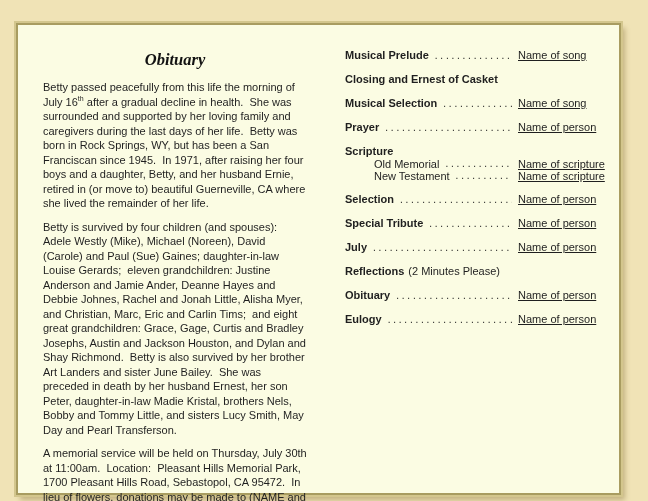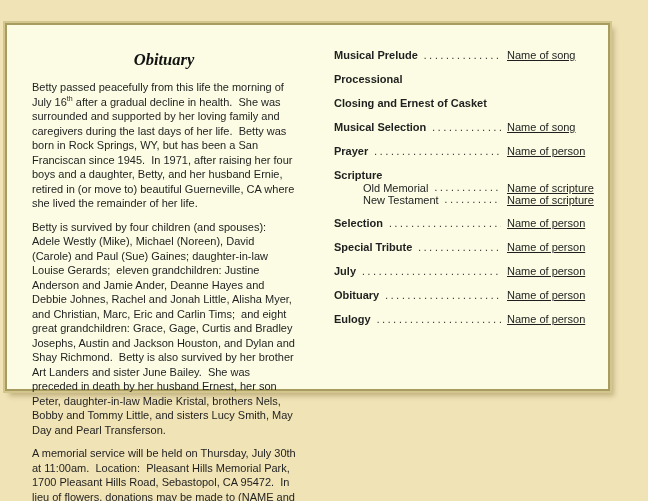--- a/index.html
+++ b/index.html
@@ -3,21 +3,21 @@
 <meta charset="utf-8">
 <style>
   html,body { margin:0; padding:0; }
   body {
     width:648px; height:501px; position:relative; overflow:hidden;
     background:var(--page-bg,#f0e3b6);
     font-family:"Liberation Sans", sans-serif;
     color:var(--text,#1f1f1f);
   }
   .card {
-    position:absolute; left:5px; top:23px; width:605px; height:368px;
+    position:absolute; left:16px; top:23px; width:605px; height:472px;
     box-sizing:border-box;
     background:var(--card-bg,#fbfce3);
     border:2px solid var(--border-dark,#a89c60);
     outline:2px solid var(--border-light,#d3c68d);
     box-shadow:4px 5px 5px rgba(120,100,45,.38);
   }
   .col { position:absolute; top:24px; }
   .col-left  { left:25px;  width:264px; }
   .col-right { left:327px; width:270px; }
   h2 {
@@ -60,23 +60,20 @@
   </section>
 
   <section class="col col-right">
 
     <div class="prow">
       <span class="lbl">Musical Prelude</span>
       <span class="leader">. . . . . . . . . . . . . . . . . . . . . . . . . . . . . . . . . . . . . . . . . . . . . . . . . .</span>
       <span class="val">Name of song</span>
     </div>
 
-    <div class="prow">
-      <span class="lbl">Processional</span>
-    </div>
 
 
     <div class="prow">
       <span class="lbl">Closing and Ernest of Casket</span>
     </div>
 
     <div class="prow">
       <span class="lbl">Musical Selection</span>
       <span class="leader">. . . . . . . . . . . . . . . . . . . . . . . . . . . . . . . . . . . . . . . . . . . . . . . . . .</span>
       <span class="val">Name of song</span>
@@ -115,20 +112,24 @@
       <span class="leader">. . . . . . . . . . . . . . . . . . . . . . . . . . . . . . . . . . . . . . . . . . . . . . . . . .</span>
       <span class="val">Name of person</span>
     </div>
 
     <div class="prow">
       <span class="lbl">July</span>
       <span class="leader">. . . . . . . . . . . . . . . . . . . . . . . . . . . . . . . . . . . . . . . . . . . . . . . . . .</span>
       <span class="val">Name of person</span>
     </div>
 
+    <div class="prow">
+      <span class="lbl">Reflections</span>
+      <span class="sfx">(2 Minutes Please)</span>
+    </div>
 
     <div class="prow">
       <span class="lbl">Obituary</span>
       <span class="leader">. . . . . . . . . . . . . . . . . . . . . . . . . . . . . . . . . . . . . . . . . . . . . . . . . .</span>
       <span class="val">Name of person</span>
     </div>
 
     <div class="prow">
       <span class="lbl">Eulogy</span>
       <span class="leader">. . . . . . . . . . . . . . . . . . . . . . . . . . . . . . . . . . . . . . . . . . . . . . . . . .</span>

